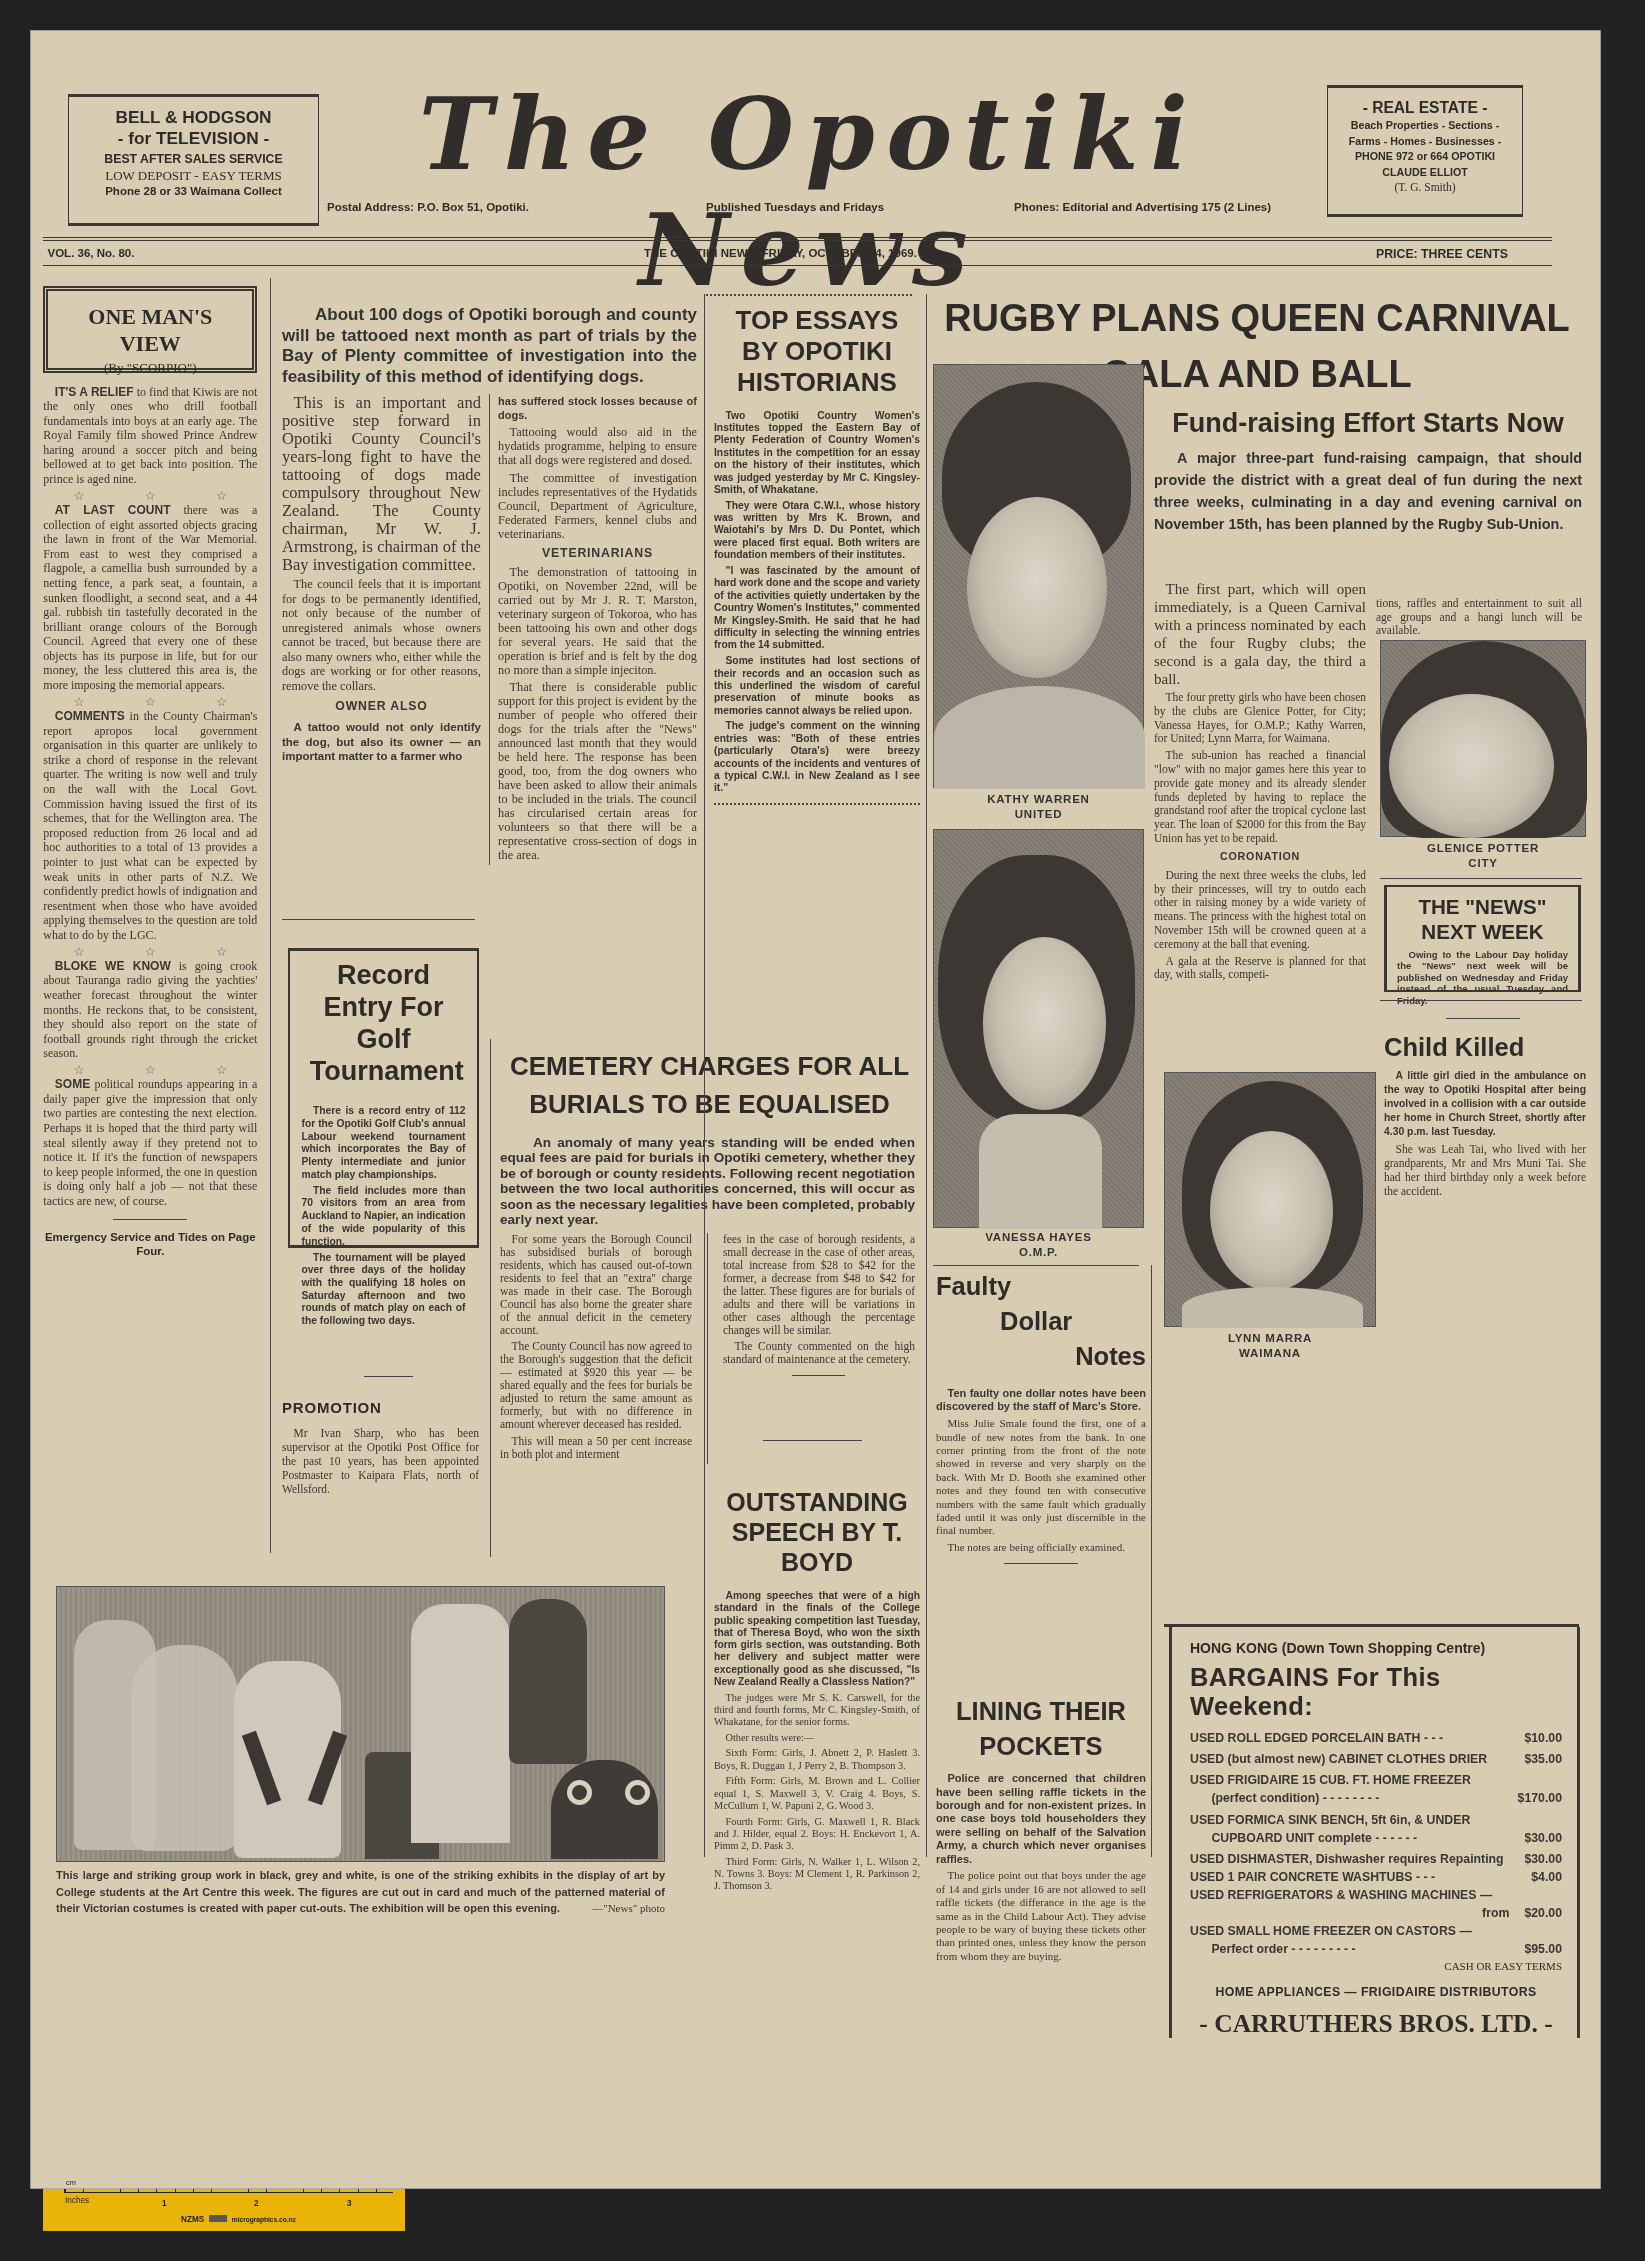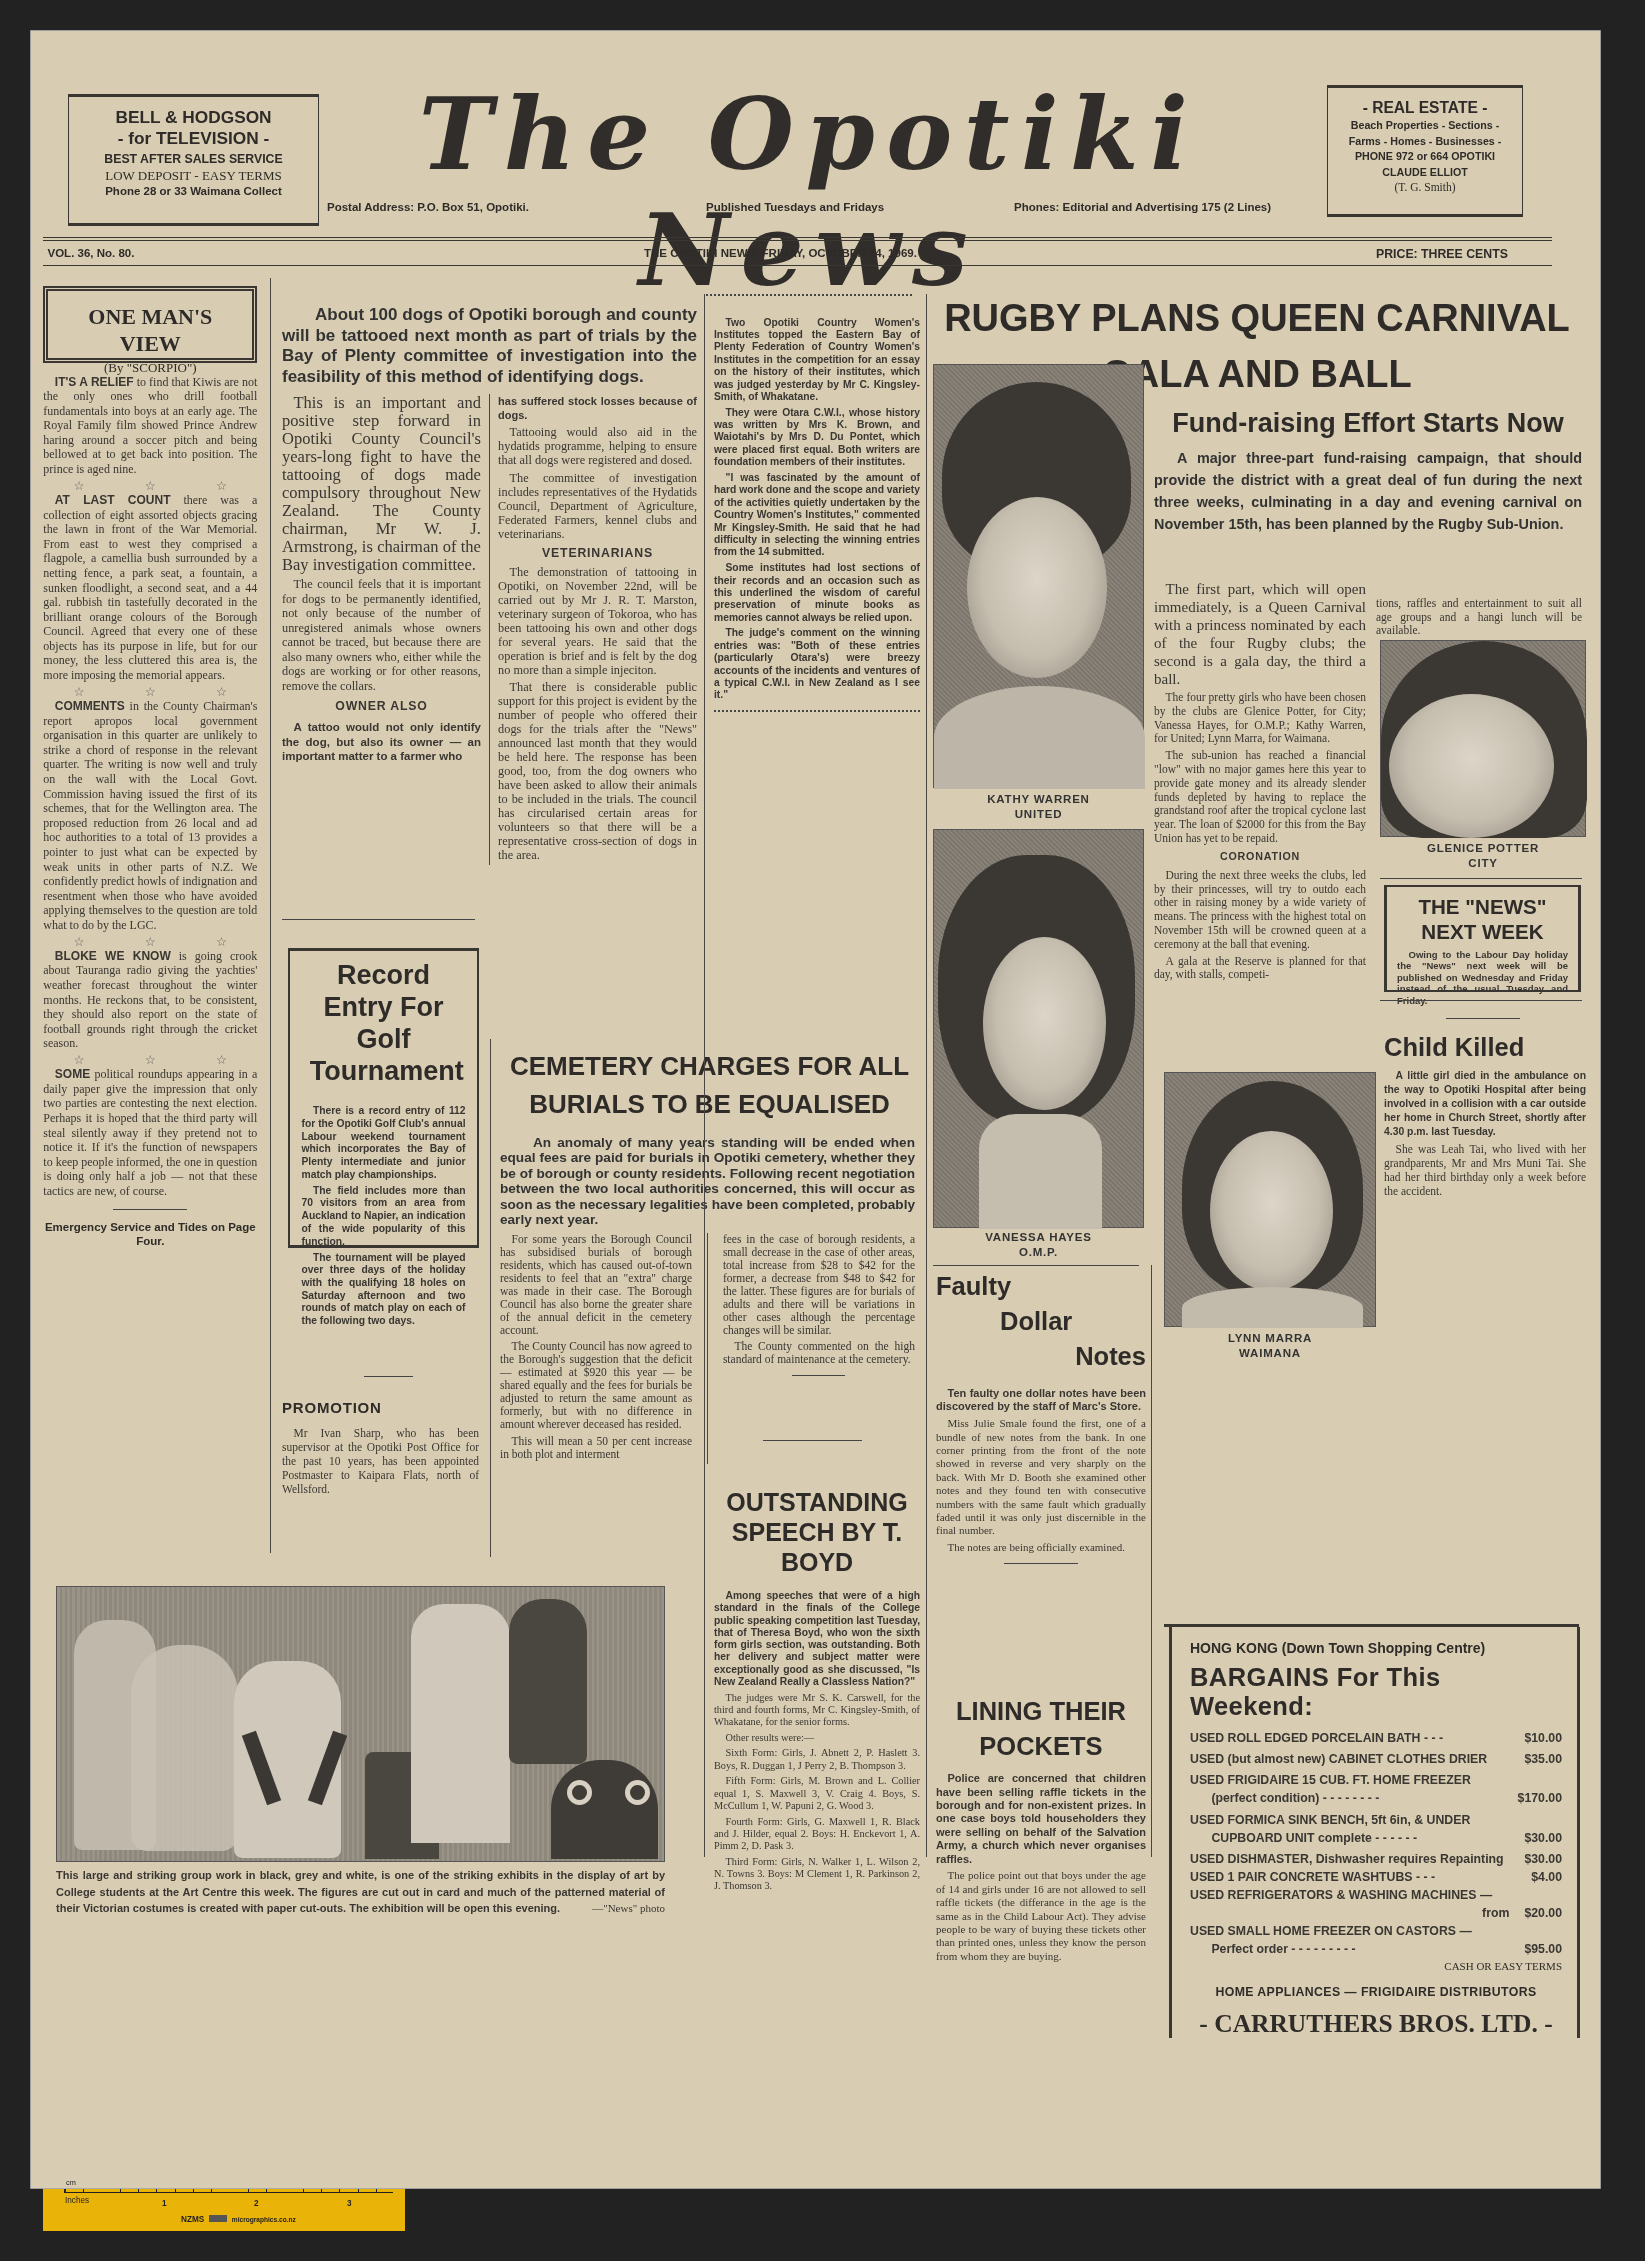--- a/index.html
+++ b/index.html
@@ -54,21 +54,21 @@
     <div style="font-size:11.5px;line-height:15.6px">(T. G. Smith)</div>
   </div>
 
   <div class="rule" style="left:12.3px;top:206px;width:1509px;border-top:4.1px double #3a3632"></div>
   <div class="abs bold" style="left:16.5px;top:216px;font-size:11.5px">VOL. 36, No. 80.</div>
   <div class="abs bold" style="left:613px;top:216px;font-size:11.5px">THE OPOTIKI NEWS, FRIDAY, OCTOBER 24, 1969.</div>
   <div class="abs bold" style="left:1345px;top:216px;font-size:12.3px">PRICE: THREE CENTS</div>
   <div class="rule" style="left:12.3px;top:234px;width:1509px;border-top-width:1.6px"></div>
 
   <div class="abs" style="left:12.3px;top:255px;width:214px">
-    <div class="dbl" style="height:77px;text-align:center;padding-top:11.5px;border-width:5px">
+    <div class="dbl" style="height:87px;text-align:center;padding-top:11.5px;border-width:5px">
       <div style="font-weight:bold;font-size:22px;line-height:27px;padding:0 25px">ONE MAN'S VIEW</div>
       <div style="font-size:13px;margin-top:3.3px">(By "SCORPIO")</div>
     </div>
     <div class="body" style="margin-top:11.5px;font-size:12px;line-height:14.6px">
       <p><b class="sans">IT'S A RELIEF</b> <span>to find that Kiwis are not the only ones who drill football fundamentals into boys at an early age. The Royal Family film showed Prince Andrew haring around a soccer pitch and being bellowed at to get back into position. The prince is aged nine.</span></p>
       <div class="star">
           <span>☆</span>
           <span>☆</span>
           <span>☆</span>
         </div>
@@ -168,20 +168,21 @@
     <div class="abs" style="left:568px;top:193px;width:25px;height:25px;border:5px solid #d8d0c2;border-radius:50%"></div>
   </div>
   <div class="abs body bold" style="left:25px;top:1836px;width:609px;font-size:11px;line-height:16.5px;text-indent:0">
     <span>This large and striking group work in black, grey and white, is one of the striking exhibits in the display of art by College students at the Art Centre this week. The figures are cut out in card and much of the patterned material of their Victorian costumes is created with paper cut-outs. The exhibition will be open this evening.</span>
     <span style="float:right;font-family:'Liberation Serif',serif;font-weight:normal">—"News" photo</span>
   </div>
 
   <div class="abs" style="left:675px;top:263px;width:206px;border-top:2.5px dotted #444"></div>
   <div class="vr" style="left:673px;top:263px;height:1563px"></div>
   <div class="abs" style="left:683px;top:274px;width:206px">
+    <div class="hd" style="font-size:26px;line-height:31px;padding:0 16.5px">TOP ESSAYS BY OPOTIKI HISTORIANS</div>
     <div class="body bold" style="font-size:10.3px;line-height:12.4px;margin-top:11.5px">
       <p>Two Opotiki Country Women's Institutes topped the Eastern Bay of Plenty Federation of Country Women's Institutes in the competition for an essay on the history of their institutes, which was judged yesterday by Mr C. Kingsley-Smith, of Whakatane.</p>
       <p>They were Otara C.W.I., whose history was written by Mrs K. Brown, and Waiotahi's by Mrs D. Du Pontet, which were placed first equal. Both writers are foundation members of their institutes.</p>
       <p>"I was fascinated by the amount of hard work done and the scope and variety of the activities quietly undertaken by the Country Women's Institutes," commented Mr Kingsley-Smith. He said that he had difficulty in selecting the winning entries from the 14 submitted.</p>
       <p>Some institutes had lost sections of their records and an occasion such as this underlined the wisdom of careful preservation of minute books as memories cannot always be relied upon.</p>
       <p>The judge's comment on the winning entries was: "Both of these entries (particularly Otara's) were breezy accounts of the incidents and ventures of a typical C.W.I. in New Zealand as I see it."</p>
     </div>
     <div style="border-top:2.5px dotted #444;margin-top:8.2px"></div>
   </div>
 

